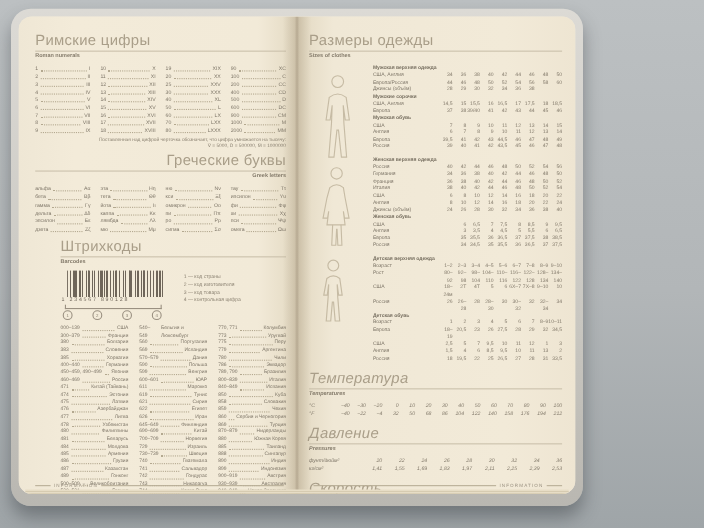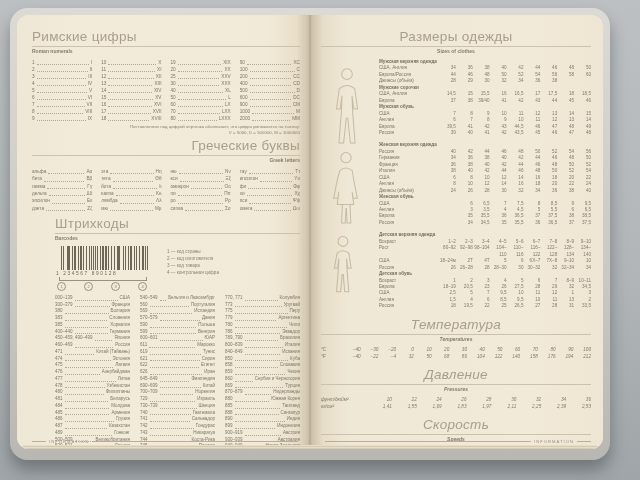--- a/index.html
+++ b/index.html
@@ -1,37 +1,37 @@
 <!DOCTYPE html>
 <html><head>
 <meta charset="utf-8">
 <style>
   html,body{margin:0;padding:0;width:640px;height:480px;overflow:hidden;
     font-family:"Liberation Sans",sans-serif;}
   .photo{position:relative;width:640px;height:480px;
     background:linear-gradient(180deg,#bcc0c2 0%,#b2b6b8 55%,#9fa5a8 100%);}
-  .notebook{position:absolute;left:10px;top:8px;width:600px;height:452px;border-radius:18px;
+  .notebook{position:absolute;left:10px;top:8px;width:520px;height:452px;border-radius:18px;
     background:linear-gradient(180deg,#dcdad5 0%,#cac8c2 60%,#b9b7b1 100%);
     box-shadow:0 10px 16px rgba(40,45,50,.4);}
   .pages{position:absolute;left:7px;top:7px;right:7px;bottom:11px;border-radius:12px;overflow:hidden;
     background:#f1e9d7;}
   .page{position:absolute;top:0;height:100%;width:50%;box-sizing:border-box;color:#7e7668;}
   .page-left{left:0;background:linear-gradient(90deg,#efe7d5 0%,#f3ebd9 20%,#f2ead8 86%,#e3d9c2 100%);
     padding:14px 10px 0 15px;}
   .page-right{right:0;background:linear-gradient(90deg,#e2d8c1 0%,#f0e8d6 13%,#f2ead8 75%,#eee5d2 100%);
     padding:14px 12px 0 11px;}
   .gutter{position:absolute;left:50%;top:0;height:100%;width:26px;margin-left:-13px;
     background:linear-gradient(90deg,rgba(110,90,60,0) 0%,rgba(110,90,60,.18) 42%,rgba(90,70,45,.32) 50%,rgba(110,90,60,.18) 58%,rgba(110,90,60,0) 100%);}
   .page-stack{position:absolute;left:6px;right:6px;bottom:0;height:4px;
     background:repeating-linear-gradient(180deg,#e7ddc6 0 1px,#d6cbb1 1px 2px);}
   
   .title{font-size:13.5px;line-height:15px;color:#a99e89;letter-spacing:.3px;}
   .rule{border-top:1px solid #cbc1ac;margin-top:2px;}
   .sub{font-size:5px;line-height:7px;font-weight:bold;color:#847b6b;margin-top:1px;}
-  .right-align{text-align:center;}
+  .right-align{text-align:left;}
   
   .pair-grid{display:grid;grid-template-columns:repeat(4,1fr);column-gap:9px;margin-top:4px;}
   .pair{display:flex;align-items:flex-end;font-size:4.7px;}
   .roman .pair{line-height:7px;}
   .greek .pair{line-height:7.3px;}
   .dots{flex:1;border-bottom:1px dotted #b3a88f;margin:0 2px 1px 2px;}
   .note{font-size:4.4px;line-height:5.6px;text-align:right;color:#8b8272;margin-top:2px;}
   
   .bc-row{display:flex;margin-top:4px;align-items:flex-start;}
   .bc-left{width:100px;}

